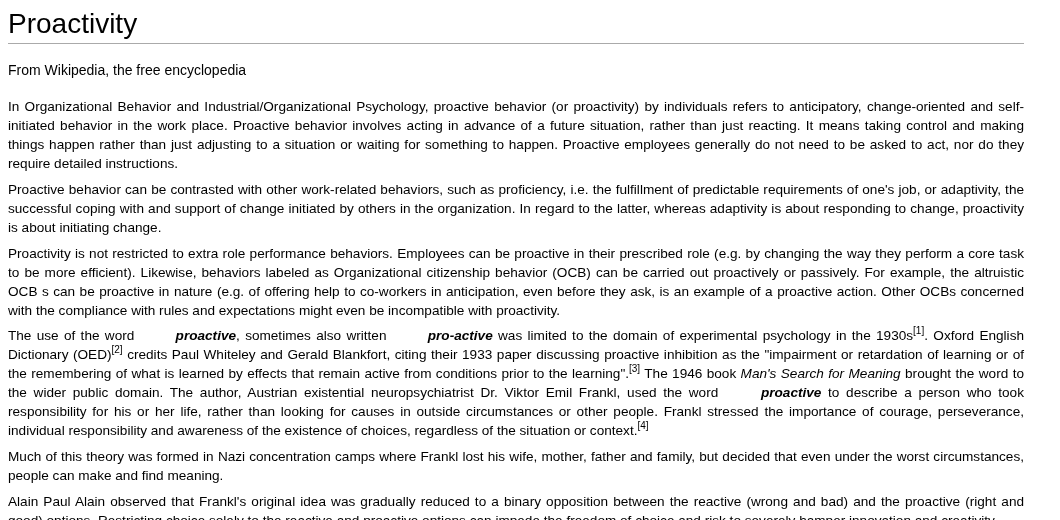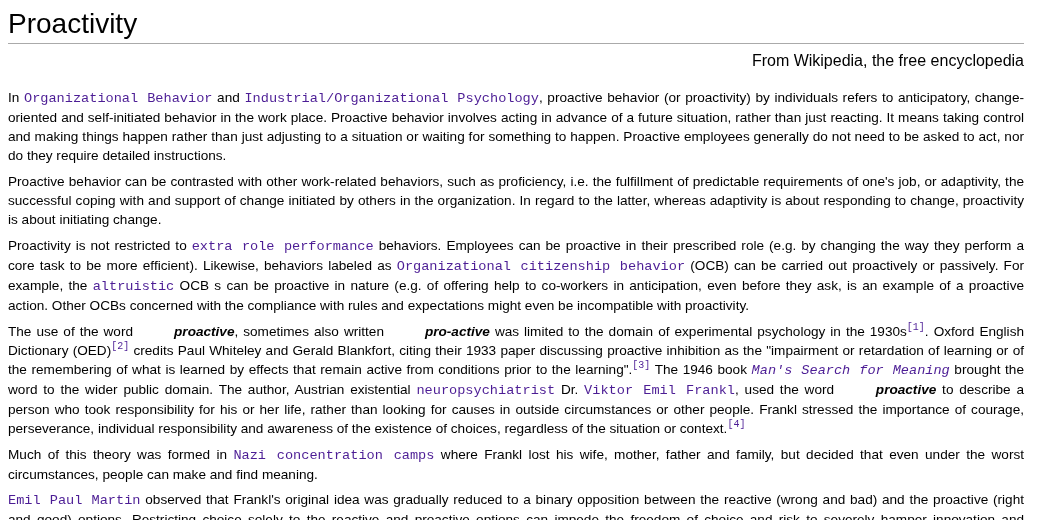--- a/index.html
+++ b/index.html
@@ -15,58 +15,56 @@
   }
   h1.title {
     font-size: 28px;
     font-weight: normal;
     margin: 2px 0 0 0;
     padding-bottom: 3px;
     border-bottom: 1px solid #aaaaaa;
     line-height: 1.15;
   }
   .site-sub {
-    font-size: 16px;
-    margin: 7px 0 18px 0;
+    font-size: 14px;
+    margin: 18px 0 18px 0;
     line-height: 1.2;
-    text-align: right;
   }
   .content {
     font-size: 13.6px;
     line-height: 19px;
     text-align: justify;
   }
   .content p {
     margin: 0.4em 0 0.5em 0;
   }
   .plain { }
   .bold { font-weight: bold; }
   .italic { }
   .bolditalic { font-weight: bold; font-style: italic; margin-left: 36px; }
   a.wlink {
-    color: #4c1d95;
+    color: #000000;
     text-decoration: none;
     cursor: pointer;
-    font-family: Liberation Mono, monospace;
   }
   a.wlink.it { font-style: italic; }
   sup.ref {
     font-size: 10px;
     line-height: 0;
     vertical-align: super;
   }
 </style>
 </head>
 <body>
 
 <div class="page">
   <h1 class="title">Proactivity</h1>
   <div class="site-sub">From Wikipedia, the free encyclopedia</div>
   <div class="content">
       <p><span class="plain">In </span><a class="wlink">Organizational Behavior</a><span class="plain"> and </span><a class="wlink">Industrial/Organizational Psychology</a><span class="plain">, proactive behavior (or proactivity) by individuals refers to anticipatory, change-oriented and self-initiated behavior in the work place. Proactive behavior involves acting in advance of a future situation, rather than just reacting. It means taking control and making things happen rather than just adjusting to a situation or waiting for something to happen. Proactive employees generally do not need to be asked to act, nor do they require detailed instructions.</span></p>
       <p><span class="plain">Proactive behavior can be contrasted with other work-related behaviors, such as proficiency, i.e. the fulfillment of predictable requirements of one's job, or adaptivity, the successful coping with and support of change initiated by others in the organization. In regard to the latter, whereas adaptivity is about responding to change, proactivity is about initiating change.</span></p>
       <p><span class="plain">Proactivity is not restricted to </span><a class="wlink">extra role performance</a><span class="plain"> behaviors. Employees can be proactive in their prescribed role (e.g. by changing the way they perform a core task to be more efficient). Likewise, behaviors labeled as </span><a class="wlink">Organizational citizenship behavior</a><span class="plain"> (OCB) can be carried out proactively or passively. For example, the </span><a class="wlink">altruistic</a><span class="plain"> OCB s can be proactive in nature (e.g. of offering help to co-workers in anticipation, even before they ask, is an example of a proactive action. Other OCBs concerned with the compliance with rules and expectations might even be incompatible with proactivity.</span></p>
       <p><span class="plain">The use of the word </span><span class="bolditalic">proactive</span><span class="plain">, sometimes also written </span><span class="bolditalic">pro-active</span><span class="plain"> was limited to the domain of experimental psychology in the 1930s</span><sup class="ref"><a class="wlink">[1]</a></sup><span class="plain">. </span><span class="italic">Oxford English Dictionary</span><span class="plain"> (OED)</span><sup class="ref"><a class="wlink">[2]</a></sup><span class="plain"> credits Paul Whiteley and Gerald Blankfort, citing their 1933 paper discussing proactive inhibition as the "impairment or retardation of learning or of the remembering of what is learned by effects that remain active from conditions prior to the learning".</span><sup class="ref"><a class="wlink">[3]</a></sup><span class="plain"> The 1946 book </span><a class="wlink it">Man's Search for Meaning</a><span class="plain"> brought the word to the wider public domain. The author, Austrian existential </span><a class="wlink">neuropsychiatrist</a><span class="plain"> Dr. </span><a class="wlink">Viktor Emil Frankl</a><span class="plain">, used the word </span><span class="bolditalic">proactive</span><span class="plain"> to describe a person who took responsibility for his or her life, rather than looking for causes in outside circumstances or other people. Frankl stressed the importance of courage, perseverance, individual responsibility and awareness of the existence of choices, regardless of the situation or context.</span><sup class="ref"><a class="wlink">[4]</a></sup></p>
       <p><span class="plain">Much of this theory was formed in </span><a class="wlink">Nazi concentration camps</a><span class="plain"> where Frankl lost his wife, mother, father and family, but decided that even under the worst circumstances, people can make and find meaning.</span></p>
-      <p><a class="wlink">Emil Paul Martin</a><span class="plain"> observed that Frankl's original idea was gradually reduced to a binary opposition between the reactive (wrong and bad) and the proactive (right and good) options. Restricting choice solely to the reactive and proactive options can impede the freedom of choice and risk to severely hamper innovation and creativity.</span></p>
+      <p><a class="wlink">Alain Paul Alain</a><span class="plain"> observed that Frankl's original idea was gradually reduced to a binary opposition between the reactive (wrong and bad) and the proactive (right and good) options. Restricting choice solely to the reactive and proactive options can impede the freedom of choice and risk to severely hamper innovation and creativity.</span></p>
     </div>
 
 </div>
 
 </body></html>

